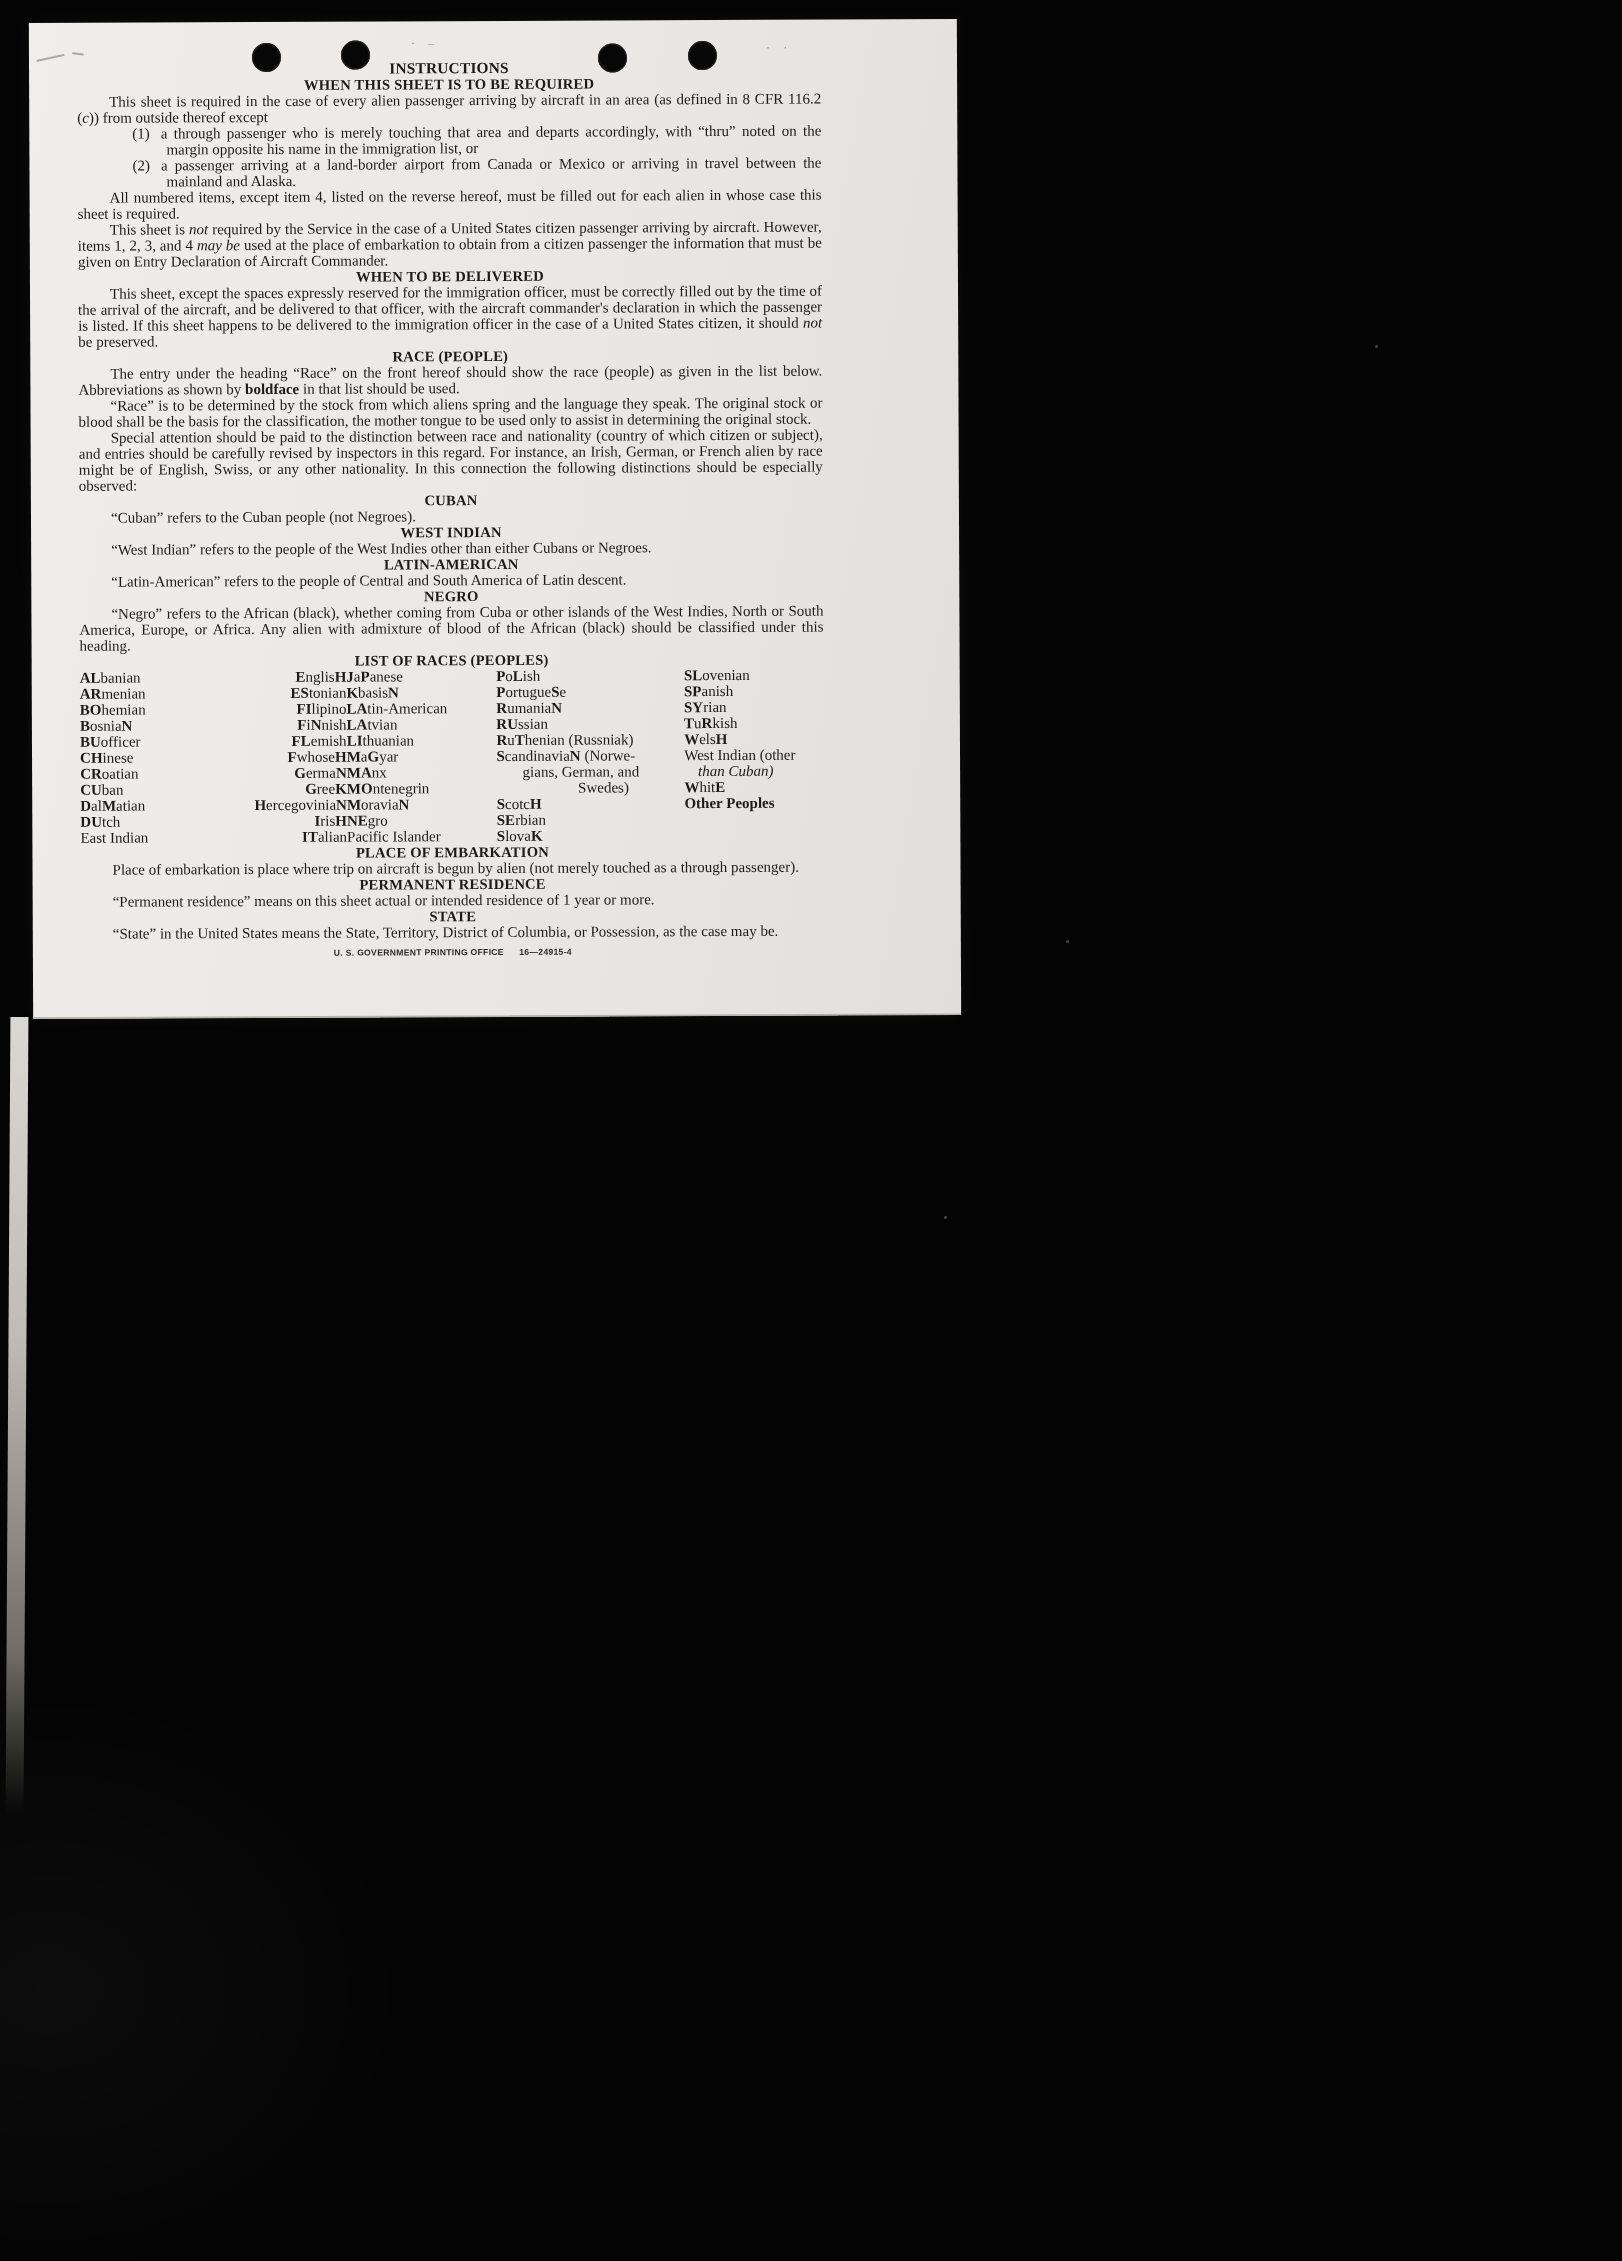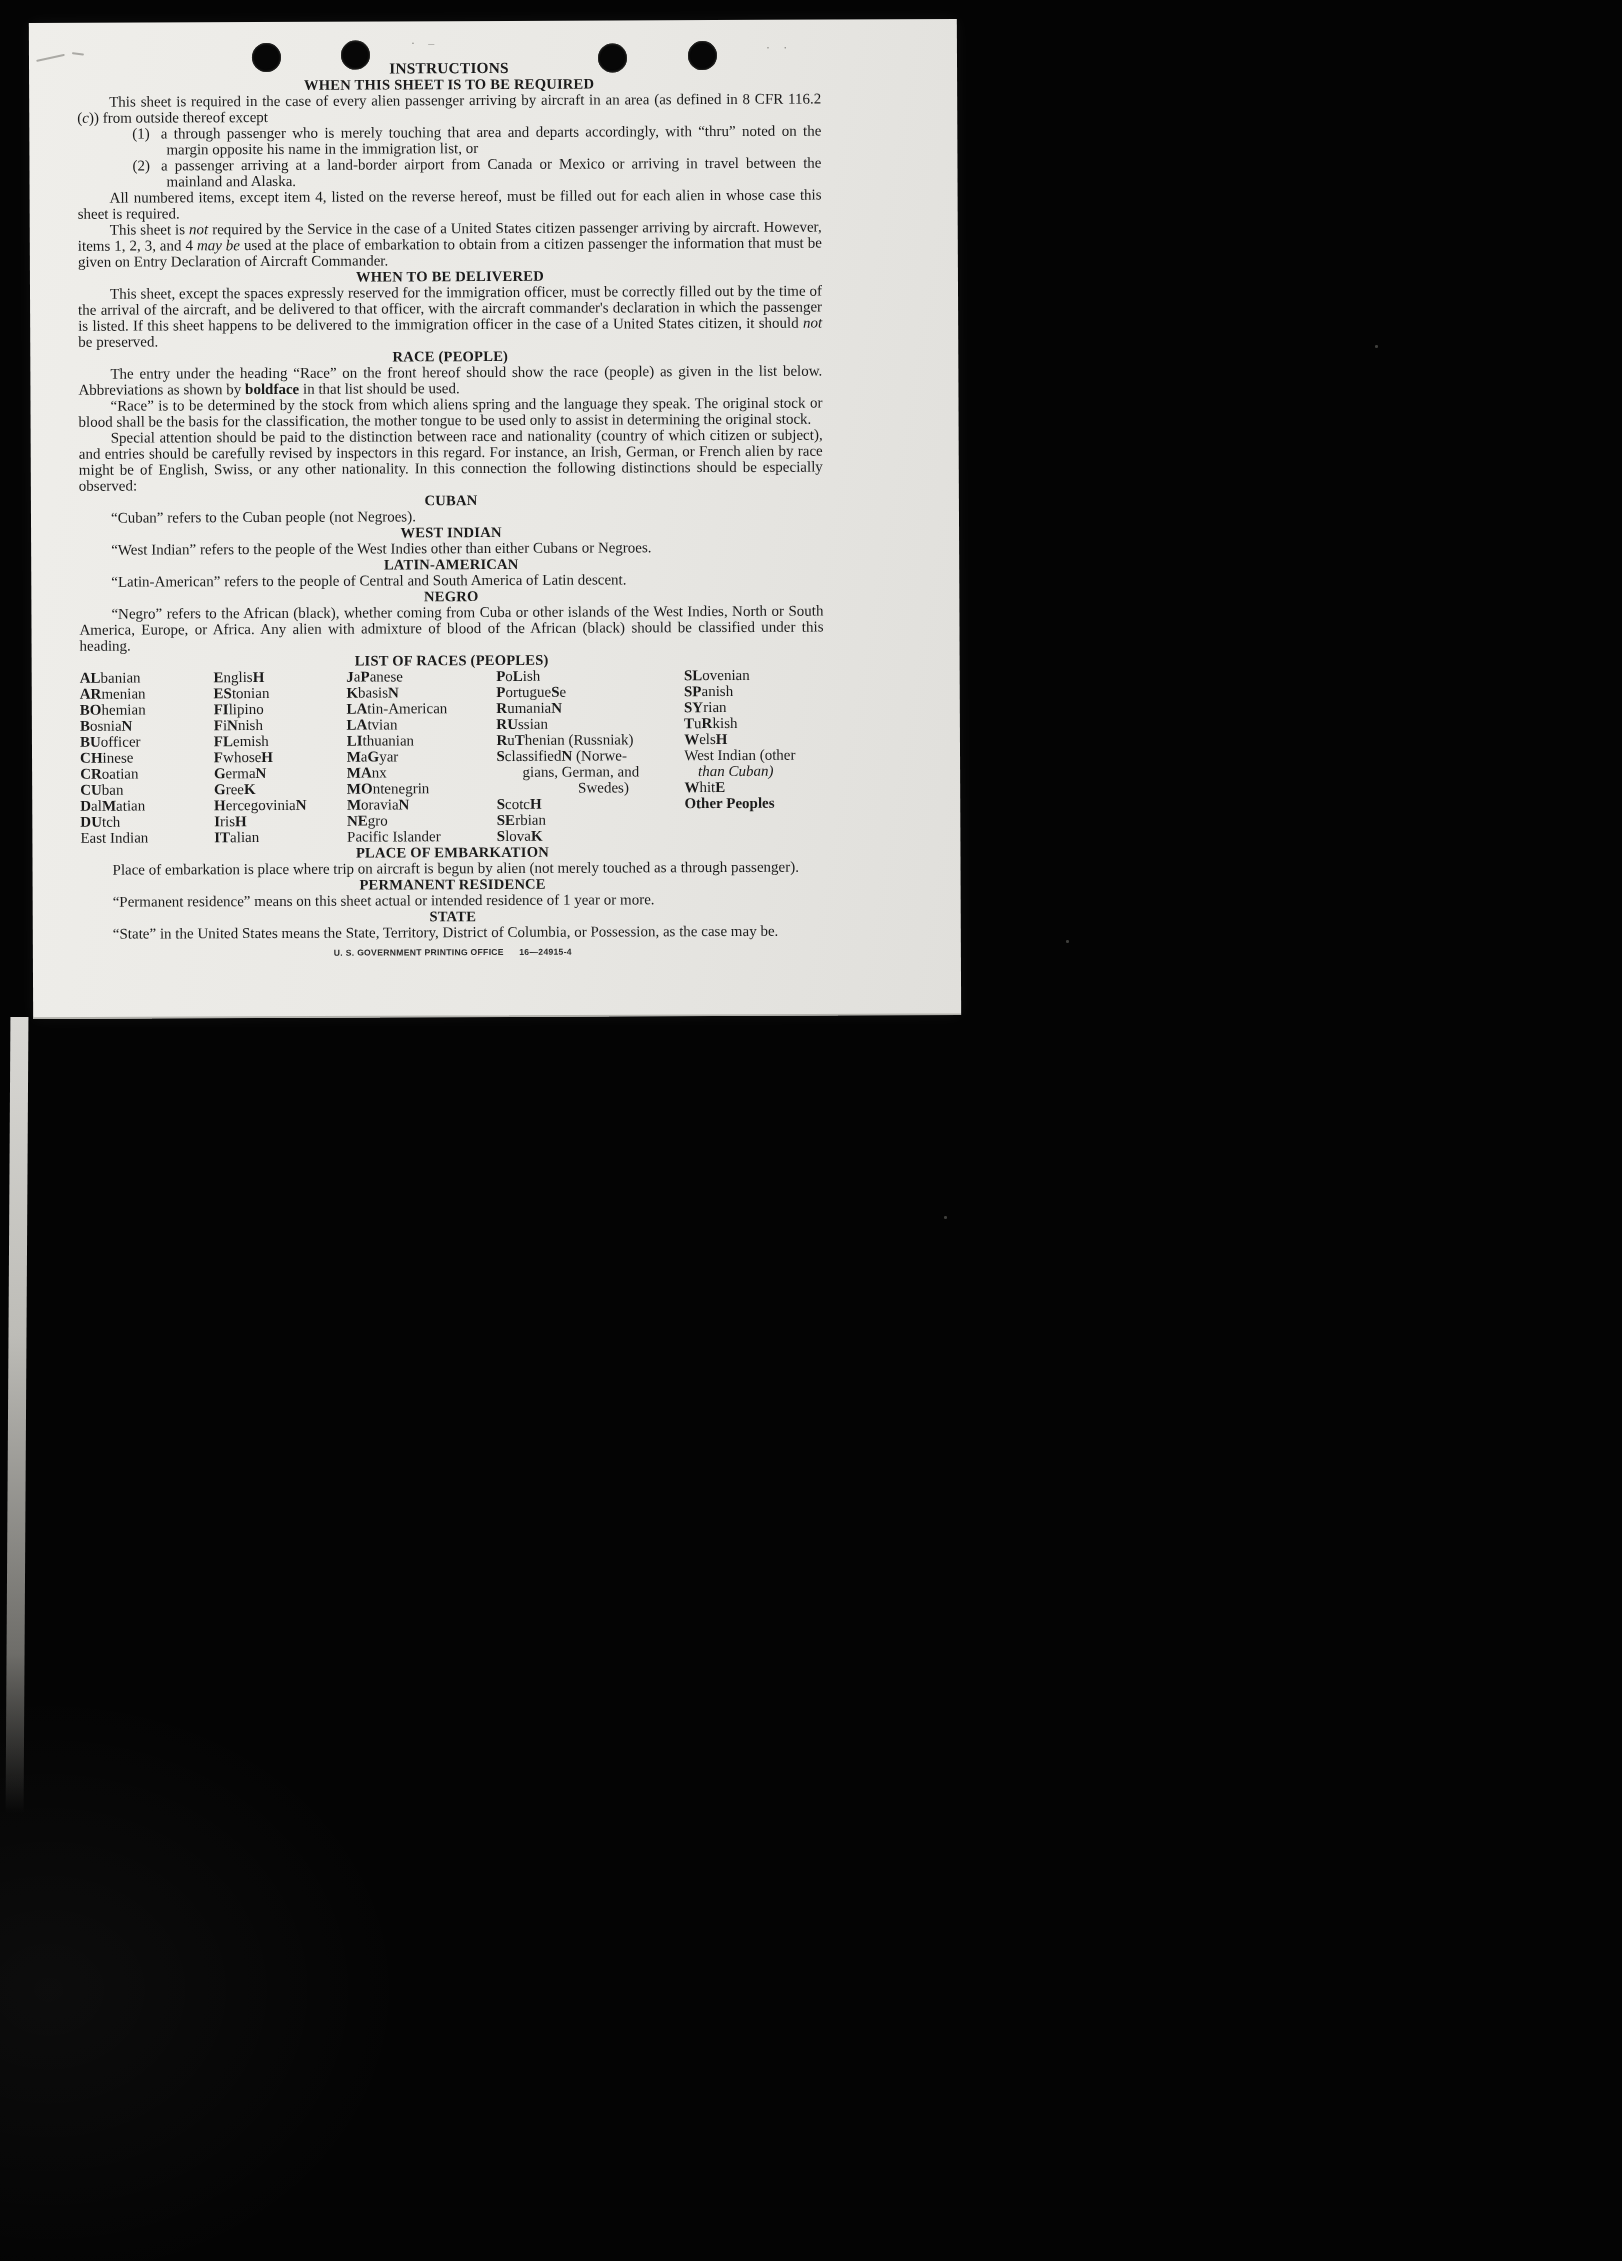--- a/index.html
+++ b/index.html
@@ -62,21 +62,21 @@
   .numbered {
     padding-left: 89px;
     text-indent: -34px;
     text-align: justify;
   }
   .num { margin-right: 11px; }
   .b { font-weight: bold; }
   .i { font-style: italic; }
   .races { display: flex; }
   .race-col:nth-child(1) { width: 134px; }
-  .race-col:nth-child(2) { width: 133px; }
+  .race-col:nth-child(2) { width: 133px; text-align: right; }
   .race-col:nth-child(3) { width: 150px; }
   .race-col:nth-child(4) { width: 188px; }
   .race-col:nth-child(5) { width: 140px; }
   .race-line { white-space: nowrap; }
   .footer {
     margin-top: 4.3px;
     text-align: center;
     font-family: "Liberation Sans", sans-serif;
     font-size: 8.6px;
     font-weight: bold;
@@ -208,21 +208,21 @@
               <div class="race-line"><span class="b">M</span><span>oravia</span><span class="b">N</span></div>
               <div class="race-line"><span class="b">NE</span><span>gro</span></div>
               <div class="race-line"><span>Pacific Islander</span></div>
             </div>
             <div class="race-col">
               <div class="race-line"><span class="b">P</span><span>o</span><span class="b">L</span><span>ish</span></div>
               <div class="race-line"><span class="b">P</span><span>ortugue</span><span class="b">S</span><span>e</span></div>
               <div class="race-line"><span class="b">R</span><span>umania</span><span class="b">N</span></div>
               <div class="race-line"><span class="b">RU</span><span>ssian</span></div>
               <div class="race-line"><span class="b">R</span><span>u</span><span class="b">T</span><span>henian (Russniak)</span></div>
-              <div class="race-line"><span class="b">S</span><span>classified</span><span class="b">N</span><span> (Norwe-</span></div>
+              <div class="race-line"><span class="b">S</span><span>candinavia</span><span class="b">N</span><span> (Norwe-</span></div>
               <div class="race-line" style="padding-left: 26px;"><span>gians, German, and</span></div>
               <div class="race-line" style="padding-left: 26px; text-align: center;"><span>Swedes)</span></div>
               <div class="race-line"><span class="b">S</span><span>cotc</span><span class="b">H</span></div>
               <div class="race-line"><span class="b">SE</span><span>rbian</span></div>
               <div class="race-line"><span class="b">S</span><span>lova</span><span class="b">K</span></div>
             </div>
             <div class="race-col">
               <div class="race-line"><span class="b">SL</span><span>ovenian</span></div>
               <div class="race-line"><span class="b">SP</span><span>anish</span></div>
               <div class="race-line"><span class="b">SY</span><span>rian</span></div>

